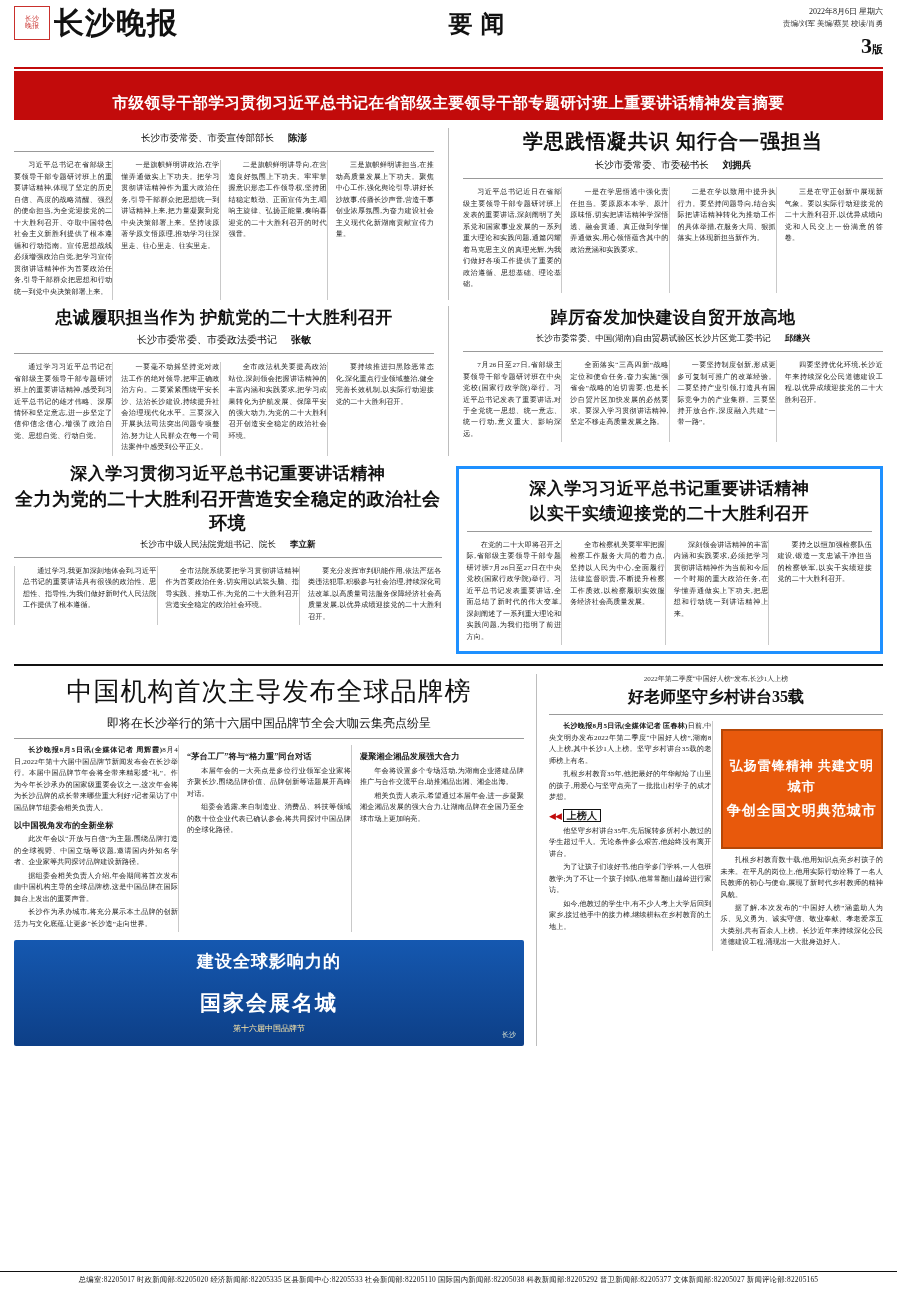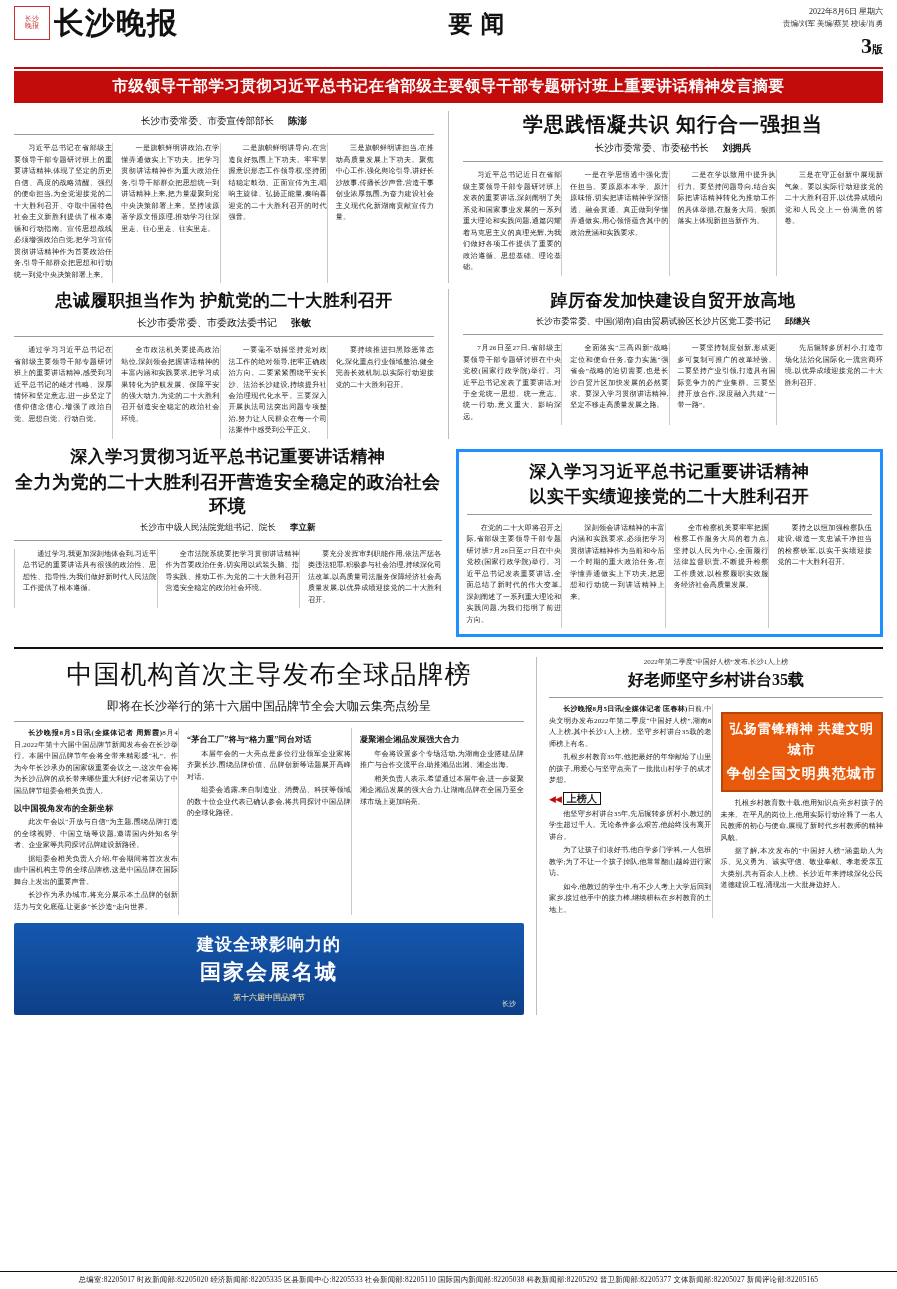--- a/index.html
+++ b/index.html
@@ -43,21 +43,21 @@
   .masthead-right .credits { font-size: 7.5px; color:#333; }
   .page-no { font-size: 22px; font-weight:bold; }
   .page-no small { font-size: 11px; }
 
   .rule-red { height: 2px; background:#c20b0b; margin: 3px 0 0 0; }
 
   
   .red-banner {
     background: #c20b0b; color:#fff; text-align:center;
     font-size: 15.5px; font-weight: bold; letter-spacing: .5px;
-    padding: 5px 0 6px; margin-top: 2px;
+    padding: 22px 0 6px; margin-top: 2px;
   }
 
   
   .cols { display: flex; }
   .col { flex:1; }
   .body-text {
     font-size: 7.1px; line-height: 1.62; text-align: justify;
     color:#1a1a1a; letter-spacing: .1px;
     font-family:"Liberation Serif", serif;
   }
@@ -93,29 +93,29 @@
   .sec-head { font-size: 8.2px; font-weight:bold; margin: 5px 0 2px; }
   .lead-bold { font-weight:bold; }
 
   
   .ad-box {
     margin-top: 8px; background: linear-gradient(180deg,#1558b0,#0d3f87);
     color:#fff; text-align:center; padding: 10px 6px 12px; position:relative;
     border-radius:2px;
   }
   .ad-box .l1 { font-size: 17px; font-weight:bold; letter-spacing:1px; }
-  .ad-box .l2 { font-size: 21px; font-weight:bold; letter-spacing:2px; margin-top:2px;}
+  .ad-box .l2 { font-size: 21px; font-weight:bold; letter-spacing:2px; margin-top:16px;}
   .ad-box .l3 { font-size: 8px; margin-top:6px; color:#ffe9a8; }
   .ad-box .badge {
     position:absolute; right:8px; bottom:6px; font-size:7px; color:#ffd; opacity:.9;
   }
 
   .orange-ad {
     margin-top: 8px; background:#e8590c; color:#fff; text-align:center;
-    padding: 4px 4px; border:2px solid #b54708;
+    padding: 24px 4px; border:2px solid #b54708;
   }
   .orange-ad .o1 { font-size: 13px; font-weight:bold; letter-spacing:1px; }
   .orange-ad .o2 { font-size: 14px; font-weight:bold; letter-spacing:1px; margin-top:3px; }
 
   .small-head { font-size:16px; font-weight:bold; text-align:center; }
   .mini-label { font-size: 7px; color:#333; }
 
   .tri-mark { display:inline-block; color:#c20b0b; font-size:9px; letter-spacing:-1px;}
   .shang-tag { font-size:10px; font-weight:bold; border:1px solid #111; padding:0 3px; }
 
@@ -206,24 +206,24 @@
       <div class="headline2">忠诚履职担当作为    护航党的二十大胜利召开</div>
       <div class="byline" style="font-size:10px">
         <span>长沙市委常委、市委政法委书记</span><span class="nm">张敏</span>
       </div>
       <div class="sep-line"></div>
       <div class="cols art-cols">
         <div class="col body-text">
             <p>通过学习习近平总书记在省部级主要领导干部专题研讨班上的重要讲话精神,感受到习近平总书记的雄才伟略、深厚情怀和坚定意志,进一步坚定了信仰信念信心,增强了政治自觉、思想自觉、行动自觉。</p>
           </div>
         <div class="col body-text col-rule">
+            <p>一要毫不动摇坚持党对政法工作的绝对领导,把牢正确政治方向。二要紧紧围绕平安长沙、法治长沙建设,持续提升社会治理现代化水平。三要深入开展执法司法突出问题专项整治,努力让人民群众在每一个司法案件中感受到公平正义。</p>
+          </div>
+        <div class="col body-text col-rule">
             <p>全市政法机关要提高政治站位,深刻领会把握讲话精神的丰富内涵和实践要求,把学习成果转化为护航发展、保障平安的强大动力,为党的二十大胜利召开创造安全稳定的政治社会环境。</p>
-          </div>
-        <div class="col body-text col-rule">
-            <p>一要毫不动摇坚持党对政法工作的绝对领导,把牢正确政治方向。二要紧紧围绕平安长沙、法治长沙建设,持续提升社会治理现代化水平。三要深入开展执法司法突出问题专项整治,努力让人民群众在每一个司法案件中感受到公平正义。</p>
           </div>
         <div class="col body-text col-rule">
             <p>要持续推进扫黑除恶常态化,深化重点行业领域整治,健全完善长效机制,以实际行动迎接党的二十大胜利召开。</p>
           </div>
       </div>
     </div>
 
     <div class="vline"></div>
 
     <div class="half">
@@ -236,21 +236,21 @@
         <div class="col body-text">
             <p>7月26日至27日,省部级主要领导干部专题研讨班在中央党校(国家行政学院)举行。习近平总书记发表了重要讲话,对于全党统一思想、统一意志、统一行动,意义重大、影响深远。</p>
           </div>
         <div class="col body-text col-rule">
             <p>全面落实“三高四新”战略定位和使命任务,奋力实施“强省会”战略的迫切需要,也是长沙自贸片区加快发展的必然要求。要深入学习贯彻讲话精神,坚定不移走高质量发展之路。</p>
           </div>
         <div class="col body-text col-rule">
             <p>一要坚持制度创新,形成更多可复制可推广的改革经验。二要坚持产业引领,打造具有国际竞争力的产业集群。三要坚持开放合作,深度融入共建“一带一路”。</p>
           </div>
         <div class="col body-text col-rule">
-            <p>先后辗转多所村小,打造市场化法治化国际化一流营商环境,以优异成绩迎接党的二十大胜利召开。</p>
+            <p>四要坚持优化环境,长沙近年来持续深化公民道德建设工程,以优异成绩迎接党的二十大胜利召开。</p>
           </div>
       </div>
     </div>
   </div>
 
   <div class="halfpage" style="margin-top:6px;">
 
     <div class="half">
       <div class="headline2">深入学习贯彻习近平总书记重要讲话精神</div>
       <div class="headline2" style="font-size:18px;margin-top:2px">全力为党的二十大胜利召开营造安全稳定的政治社会环境</div>
@@ -274,24 +274,24 @@
     <div class="half">
       <div class="hl-box">
         <div class="headline2">深入学习习近平总书记重要讲话精神</div>
         <div class="headline2" style="margin-top:2px">以实干实绩迎接党的二十大胜利召开</div>
         <div class="sep-line"></div>
         <div class="cols art-cols">
           <div class="col body-text">
               <p>在党的二十大即将召开之际,省部级主要领导干部专题研讨班7月26日至27日在中央党校(国家行政学院)举行。习近平总书记发表重要讲话,全面总结了新时代的伟大变革,深刻阐述了一系列重大理论和实践问题,为我们指明了前进方向。</p>
             </div>
           <div class="col body-text col-rule">
-              <p>深刻领会讲话精神的丰富内涵和实践要求,必须把学习贯彻讲话精神作为当前和今后一个时期的重大政治任务,在学懂弄通做实上下功夫,把思想和行动统一到讲话精神上来。</p>
+              <p>全市检察机关要牢牢把握检察工作服务大局的着力点,坚持以人民为中心,全面履行法律监督职责,不断提升检察工作质效,以检察履职实效服务经济社会高质量发展。</p>
             </div>
           <div class="col body-text col-rule">
-              <p>全市检察机关要牢牢把握检察工作服务大局的着力点,坚持以人民为中心,全面履行法律监督职责,不断提升检察工作质效,以检察履职实效服务经济社会高质量发展。</p>
+              <p>深刻领会讲话精神的丰富内涵和实践要求,必须把学习贯彻讲话精神作为当前和今后一个时期的重大政治任务,在学懂弄通做实上下功夫,把思想和行动统一到讲话精神上来。</p>
             </div>
           <div class="col body-text col-rule">
               <p>要持之以恒加强检察队伍建设,锻造一支忠诚干净担当的检察铁军,以实干实绩迎接党的二十大胜利召开。</p>
             </div>
         </div>
       </div>
     </div>
   </div>
 
   <div class="bottom-wrap">

